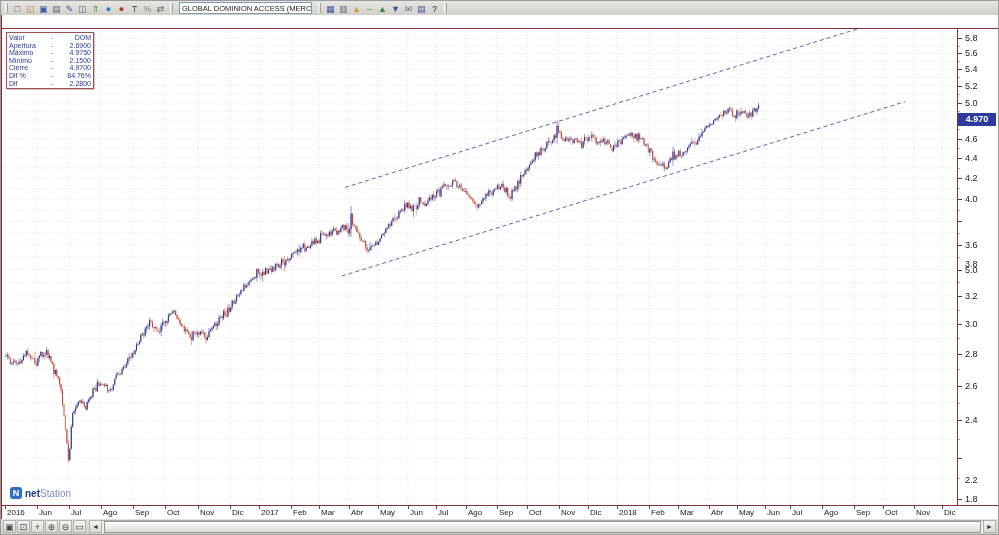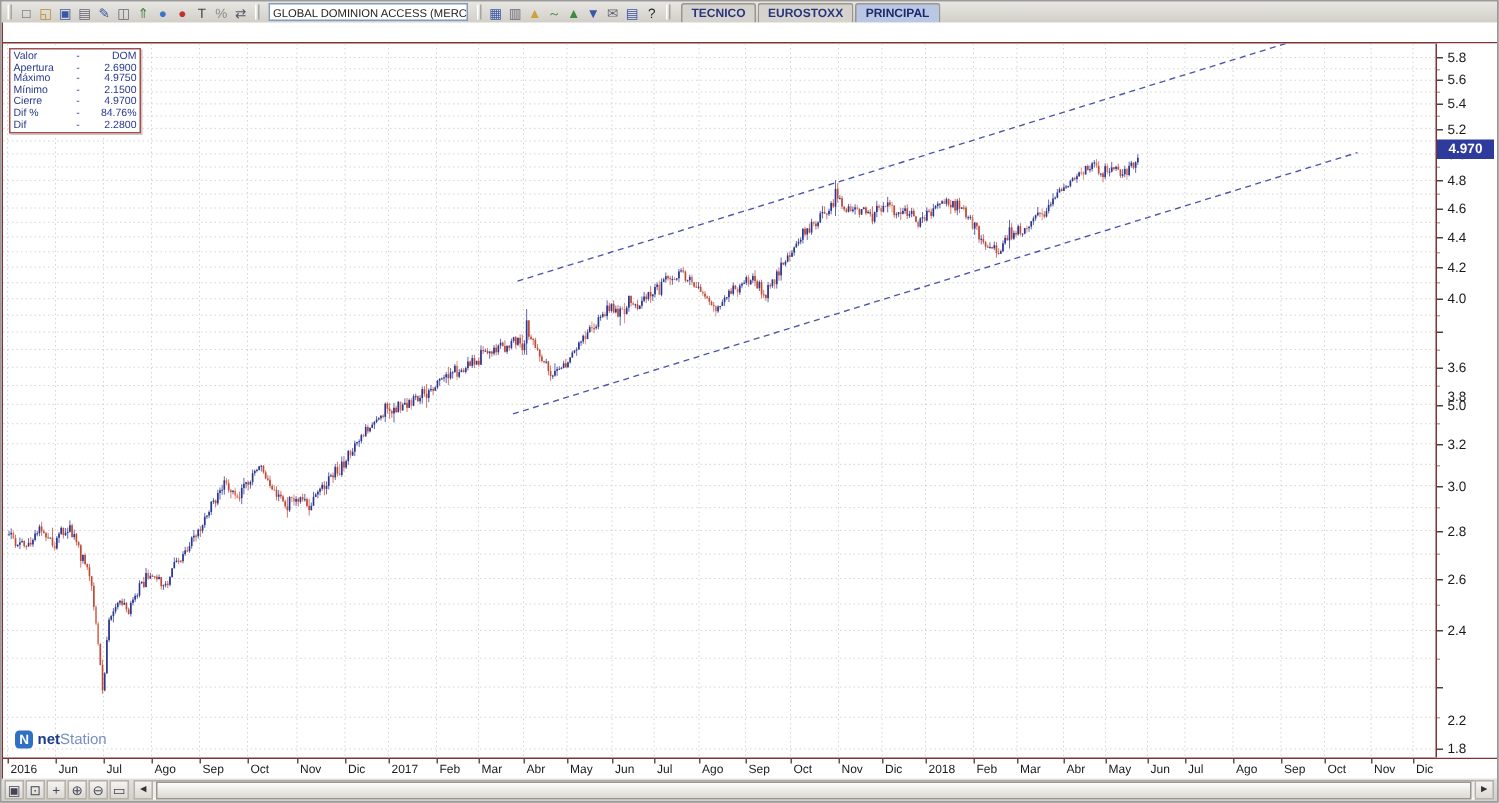--- a/index.html
+++ b/index.html
@@ -101,25 +101,20 @@
         <div class="tbicon" style="color: rgb(102, 102, 119);">▥</div>
         <div class="tbicon" style="color: rgb(202, 162, 58);">▲</div>
         <div class="tbicon" style="color: rgb(63, 138, 63);">～</div>
         <div class="tbicon" style="color: rgb(63, 138, 63);">▲</div>
         <div class="tbicon" style="color: rgb(58, 86, 166);">▼</div>
         <div class="tbicon" style="color: rgb(102, 102, 119);">✉</div>
         <div class="tbicon" style="color: rgb(58, 86, 166);">▤</div>
         <div class="tbicon" style="color: rgb(34, 34, 34);">?</div>
       </div>
     <div class="grip"></div>
-    <div class="tabs">
-      <div class="tab">TECNICO</div>
-      <div class="tab">EUROSTOXX</div>
-      <div class="tab active">PRINCIPAL</div>
-    </div>
   </div>
 
   <div class="chartwin">
 
     <div class="plotrow">
       <svg id="plot" class="plotsvg" width="957" height="478">
           <line x1="0" y1="470.3197491177214" x2="957" y2="470.3197491177214" stroke="#cfcfcf" stroke-width="0.6" stroke-dasharray="1 2"></line>
           <line x1="0" y1="449.1936080323574" x2="957" y2="449.1936080323574" stroke="#cfcfcf" stroke-width="0.6" stroke-dasharray="1 2"></line>
           <line x1="0" y1="429.0504412624488" x2="957" y2="429.0504412624488" stroke="#cfcfcf" stroke-width="0.6" stroke-dasharray="1 2"></line>
           <line x1="0" y1="409.8028280692777" x2="957" y2="409.8028280692777" stroke="#cfcfcf" stroke-width="0.6" stroke-dasharray="1 2"></line>
@@ -1271,21 +1266,21 @@
             <span class="v">2.2800</span>
           </div>
       </div>
 
       <div class="logo">
         <div class="logobadge">N</div>
         <div class="logotext"><b>net</b><span>Station</span></div>
       </div>
 
       <div class="yaxis" id="yaxis">
-        <div class="pricetag" id="pricetag" style="top: 64px;">4.970</div>
+        <div class="pricetag" id="pricetag" style="top: 84px;">4.970</div>
       <div class="ytick" style="top: 9.3px;"></div>
           <div class="ylabel" style="top: 4.3px;">5.8</div>
           <div class="ytick" style="top: 24.4945px;"></div>
           <div class="ylabel" style="top: 19.4945px;">5.6</div>
           <div class="ytick" style="top: 40.2417px;"></div>
           <div class="ylabel" style="top: 35.2417px;">5.4</div>
           <div class="ytick" style="top: 56.5833px;"></div>
           <div class="ylabel" style="top: 51.5833px;">5.2</div>
           <div class="ytick" style="top: 73.5659px;"></div>
           <div class="ylabel" style="top: 68.5659px;">5.0</div>

